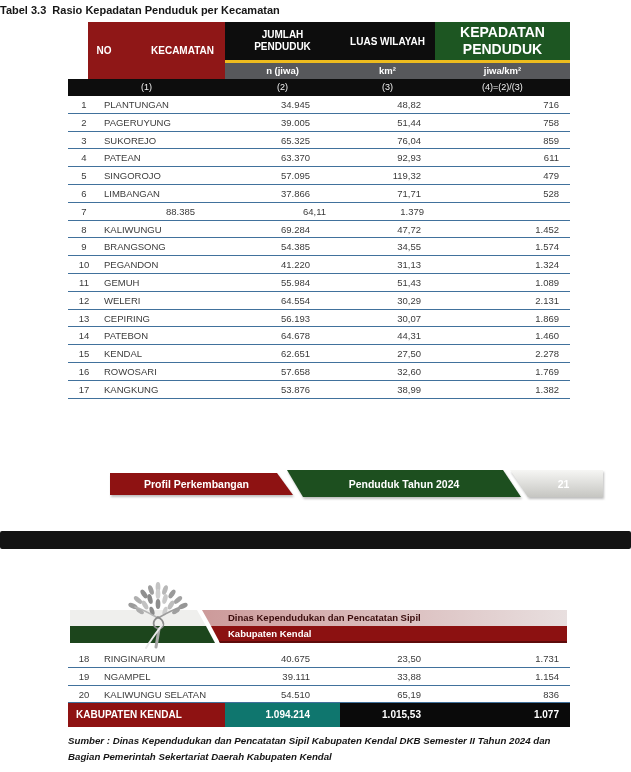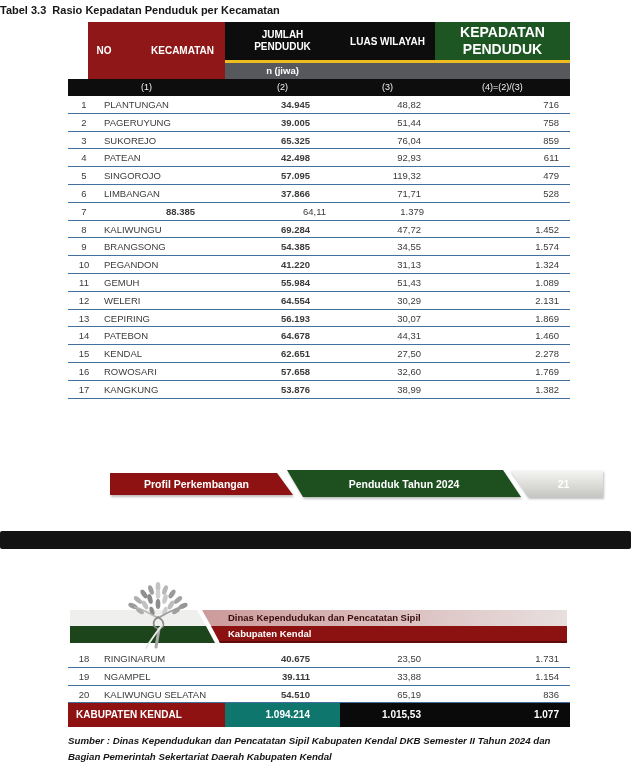--- a/index.html
+++ b/index.html
@@ -29,21 +29,21 @@
   .hdr-black .luas-cell{width:95px;display:flex;align-items:center;justify-content:center;text-align:center;}
   .hdr-green{
     position:absolute;left:367px;top:0;width:135px;height:38px;
     background:var(--header_green,#1d5622);display:flex;align-items:center;justify-content:center;
     color:#fff;font-weight:bold;font-size:14px;text-align:center;
   }
   .hdr-green span{display:block;width:90px;line-height:1.25;}
   .yellow-line{position:absolute;left:157px;top:38px;width:345px;height:3px;background:var(--accent_yellow,#eebc1e);}
   .units-row{
     position:absolute;left:157px;top:41px;width:345px;height:16px;
-    background:var(--units_gray,#57585b);display:flex;color:#fff;font-weight:bold;font-size:9.5px;flex-direction:column;
+    background:var(--units_gray,#57585b);display:flex;color:#fff;font-weight:bold;font-size:9.5px;
   }
   .units-row .u1{width:115px;text-align:center;line-height:16px;}
   .units-row .u2{width:95px;text-align:center;line-height:16px;}
   .units-row .u3{width:135px;text-align:center;line-height:16px;}
   .idx-row{
     position:absolute;left:0;top:57px;width:502px;height:17px;
     background:var(--header_black,#0d0d0d);display:flex;color:#f2f2f2;font-size:9px;
   }
   .idx-row .i1{width:157px;text-align:center;line-height:17px;}
   .idx-row .i2{width:115px;text-align:center;line-height:17px;}
@@ -52,21 +52,21 @@
   .rows{position:absolute;left:0;width:502px;}
   .rows-p1{top:74px;}
   .drow{
     display:grid;grid-template-columns:32px 125px 115px 95px 135px;
     height:17.8px;line-height:17.3px;font-size:9.5px;color:#3b3b3b;
     border-bottom:1px solid var(--row_divider_blue,#41719c);
     box-sizing:border-box;background:#fff;
   }
   .drow .c-no{text-align:center;}
   .drow .c-kec{padding-left:4px;}
-  .drow .c-jml{text-align:right;padding-right:30px;font-weight:bold;}
+  .drow .c-jml{text-align:right;padding-right:30px;}
   .drow .c-luas{text-align:right;padding-right:14px;}
   .drow .c-kpd{text-align:right;padding-right:11px;}
   
   .band{position:absolute;left:70px;top:470px;width:497px;height:27px;
         filter:drop-shadow(1px 2px 1px rgba(110,110,110,.45));margin-left:40px;}
   .band .seg{position:absolute;display:flex;align-items:center;justify-content:center;
              color:#fff;font-weight:bold;font-size:10.5px;}
   .seg-red{left:0;top:3px;width:183px;height:22px;background:var(--band_red,#8e1212);
            clip-path:polygon(0 0,167px 0,183px 100%,0 100%);padding-right:10px;box-sizing:border-box;}
   .seg-green{left:177px;top:0;width:234px;height:27px;background:var(--band_green,#1d4f1f);
@@ -160,21 +160,21 @@
         <div class="drow">
     <div class="c-no">3</div>
     <div class="c-kec">SUKOREJO</div>
     <div class="c-jml">65.325</div>
     <div class="c-luas">76,04</div>
     <div class="c-kpd">859</div>
   </div>
         <div class="drow">
     <div class="c-no">4</div>
     <div class="c-kec">PATEAN</div>
-    <div class="c-jml">42.498</div>
+    <div class="c-jml">63.370</div>
     <div class="c-luas">92,93</div>
     <div class="c-kpd">611</div>
   </div>
         <div class="drow">
     <div class="c-no">5</div>
     <div class="c-kec">SINGOROJO</div>
     <div class="c-jml">57.095</div>
     <div class="c-luas">119,32</div>
     <div class="c-kpd">479</div>
   </div>

